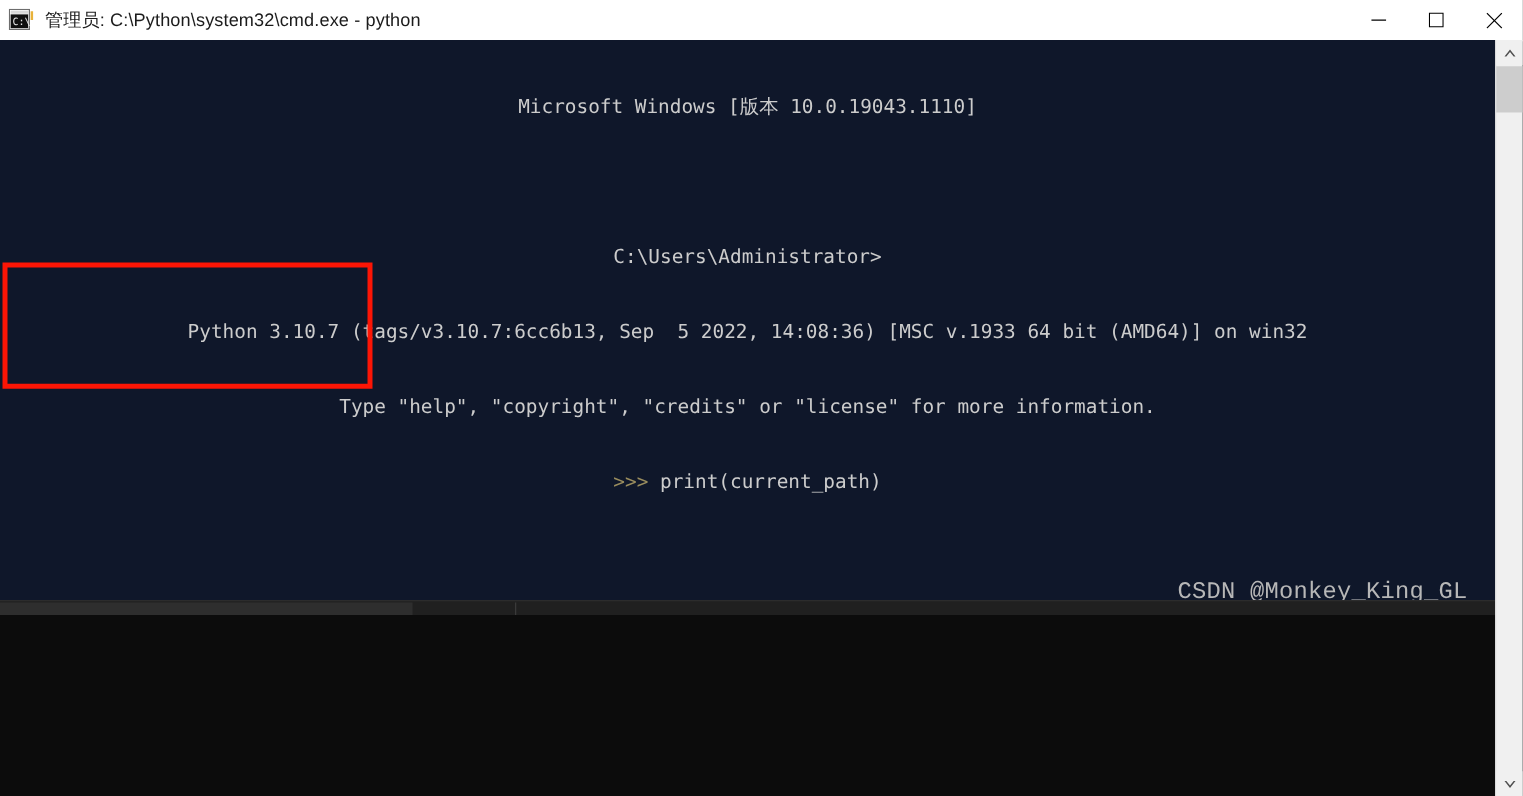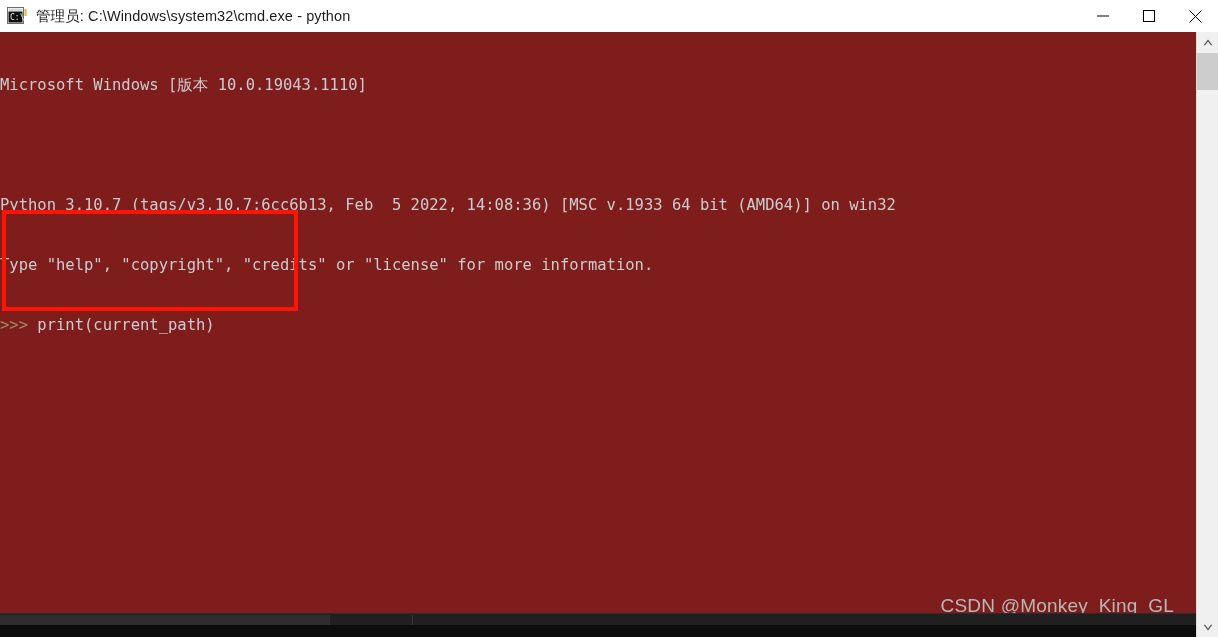--- a/index.html
+++ b/index.html
@@ -69,23 +69,24 @@
     background: #ffffff;
   }
   .wc-btn svg { display: block; }
 
   
   #console {
     position: absolute;
     left: 0;
     top: 32px;
     width: 1196px;
-    height: 593px;
-    background: #7f1d1d;
+    height: 460px;
+    background: #0f172a;
     overflow: hidden;
+    text-align: center;
   }
   #console-lines {
     position: absolute;
     left: 0;
     top: 3px;
     width: 1196px;
     font-family: "DejaVu Sans Mono", "Liberation Mono", monospace;
     font-size: 15.5px;
     line-height: 20px;
     white-space: pre;
@@ -110,21 +111,21 @@
     border: 4px solid #fc1505;
     box-sizing: border-box;
     pointer-events: none;
   }
 
   
   #watermark {
     position: absolute;
     right: 22px;
     bottom: 8px;
-    font-family: Liberation Sans, sans-serif;
+    font-family: Liberation Mono, monospace;
     font-size: 19px;
     color: #b7b7b7;
     white-space: nowrap;
     letter-spacing: 0.2px;
   }
 
   
   #vscroll {
     position: absolute;
     right: 0;
@@ -192,21 +193,21 @@
   <div id="titlebar">
     <span id="app-icon">
       <svg class="glyph" viewBox="0 0 20 18" xmlns="http://www.w3.org/2000/svg">
         <rect x="0.5" y="0.5" width="16" height="16" fill="#ffffff" stroke="#6d6d6d" stroke-width="1"></rect>
         <rect x="1.5" y="1.5" width="14" height="2.5" fill="#d8d8d8"></rect>
         <rect x="1.5" y="4.5" width="14" height="11" fill="#0f0f0f"></rect>
         <text x="3" y="13" font-family="DejaVu Sans Mono, monospace" font-size="8" fill="#e6e6e6">C:\</text>
         <rect x="17.5" y="2" width="2" height="7" fill="#e8b23a"></rect>
       </svg>
     </span>
-    <span id="title-text">管理员: C:\Windows\system32\cmd.exe - python</span>
+    <span id="title-text">管理员: C:\Python\system32\cmd.exe - python</span>
 
     <div id="window-controls">
       <div class="wc-btn">
         <svg width="12" height="12" viewBox="0 0 12 12" xmlns="http://www.w3.org/2000/svg">
           <line x1="0" y1="6" x2="12" y2="6" stroke="#000000" stroke-width="1"></line>
         </svg>
       </div>
       <div class="wc-btn">
         <svg width="12" height="12" viewBox="0 0 12 12" xmlns="http://www.w3.org/2000/svg">
           <rect x="0.5" y="0.5" width="11" height="11" fill="none" stroke="#000000" stroke-width="1"></rect>
@@ -218,21 +219,22 @@
           <line x1="12.5" y1="0.5" x2="0.5" y2="12.5" stroke="#000000" stroke-width="1"></line>
         </svg>
       </div>
     </div>
   </div>
 
   <div id="console">
     <div id="console-lines">
       <div class="cline">Microsoft Windows [版本 10.0.19043.1110]</div>
       <div class="cline"></div>
-      <div class="cline">Python 3.10.7 (tags/v3.10.7:6cc6b13, Feb  5 2022, 14:08:36) [MSC v.1933 64 bit (AMD64)] on win32</div>
+      <div class="cline">C:\Users\Administrator&gt;</div>
+      <div class="cline">Python 3.10.7 (tags/v3.10.7:6cc6b13, Sep  5 2022, 14:08:36) [MSC v.1933 64 bit (AMD64)] on win32</div>
       <div class="cline">Type "help", "copyright", "credits" or "license" for more information.</div>
       <div class="cline"><span class="prompt-chev">&gt;&gt;&gt;</span> print(current_path)</div>
       
       
     </div>
 
     <div id="redbox"></div>
 
     <div id="watermark">CSDN @Monkey_King_GL</div>
 

